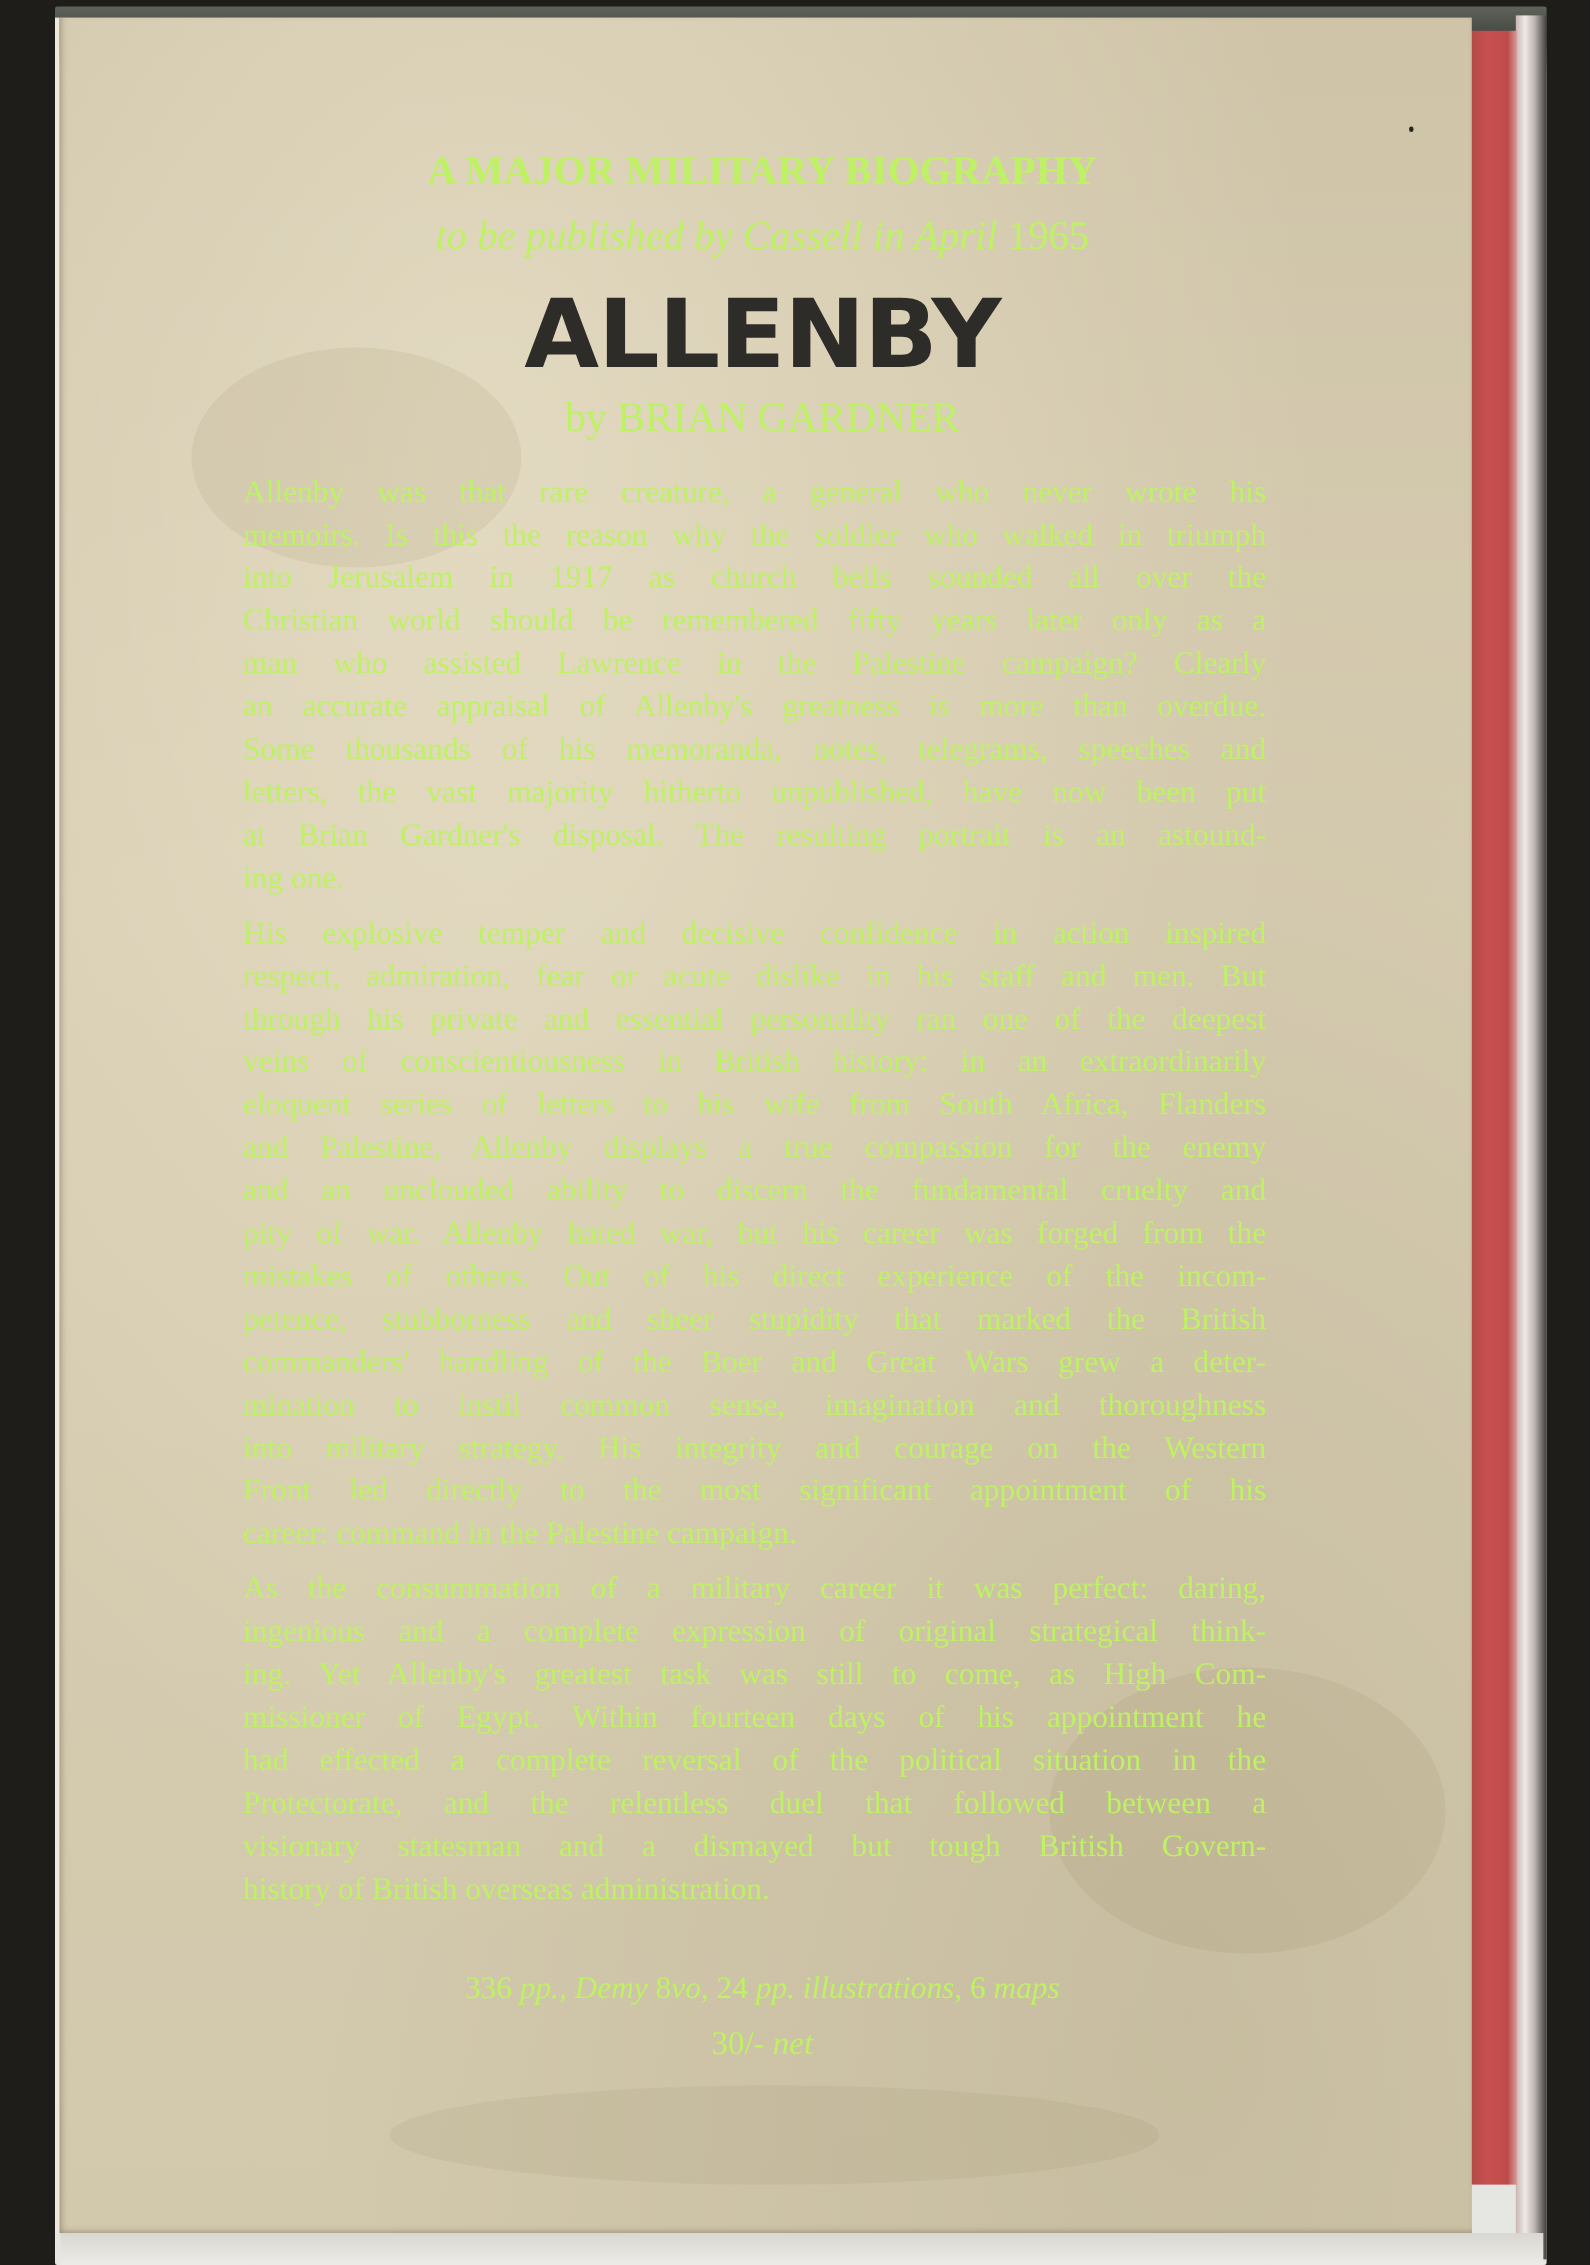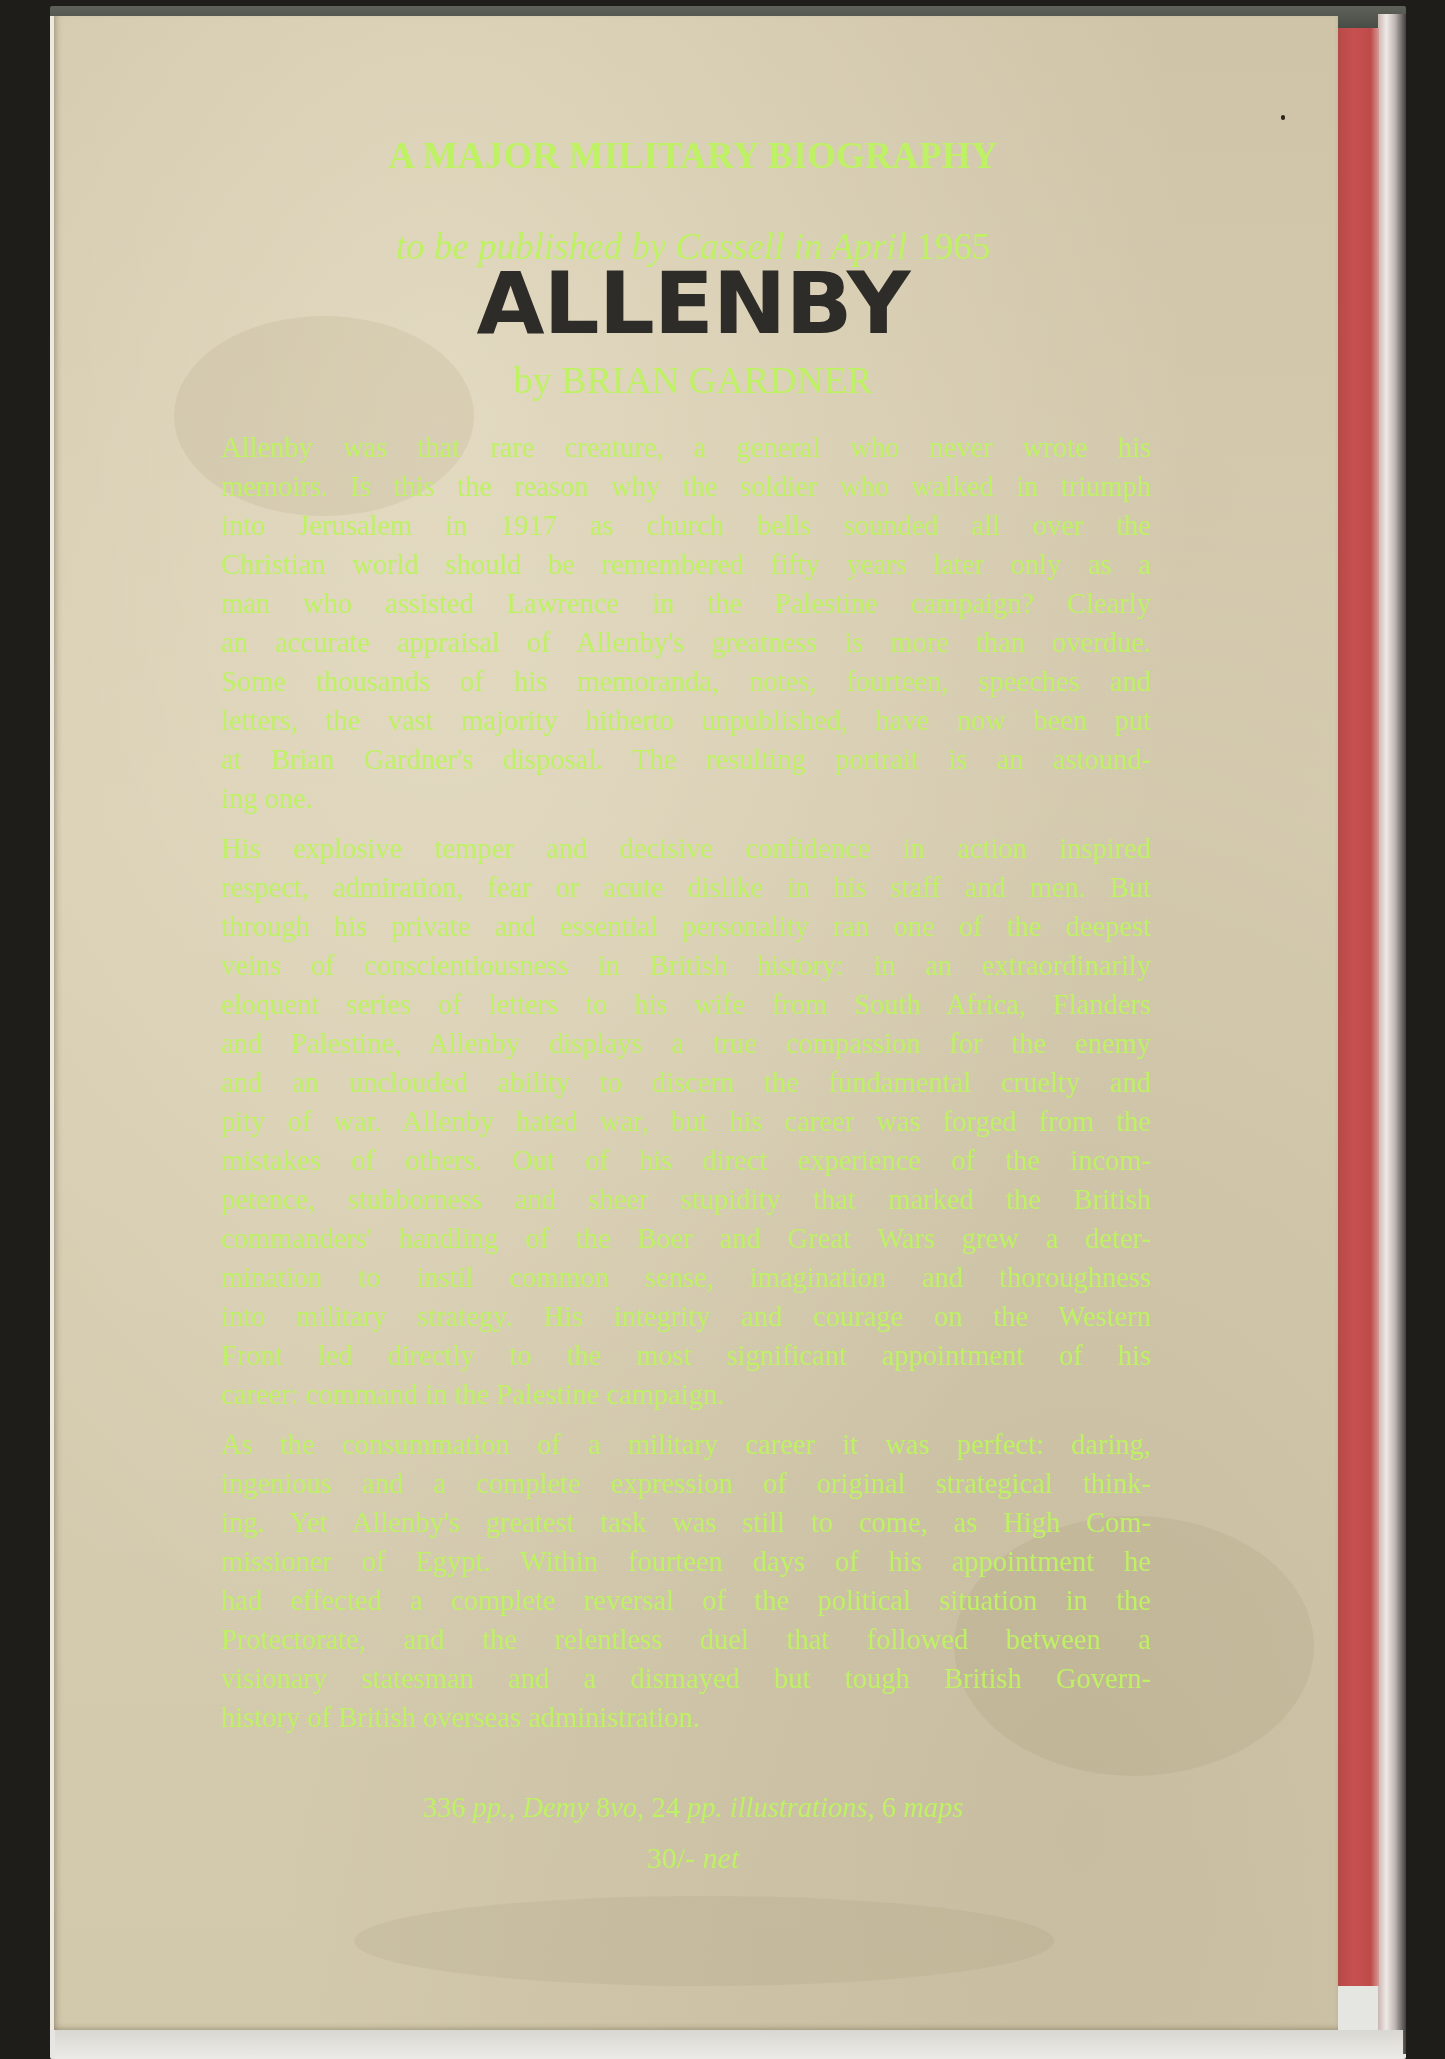--- a/index.html
+++ b/index.html
@@ -37,21 +37,21 @@
     background:#eee9df;
   }
   .text { color:#bef264; }
   .heading {
     position:absolute; left:0; top:134px; width:1445px; text-align:center;
     font-family:"Liberation Serif", serif; font-weight:bold; font-size:37px;
     letter-spacing:0.2px; line-height:44px;
   }
   .subtitle {
     position:absolute; left:0; top:192px; width:1445px; text-align:center;
-    font-family:"Liberation Serif", serif; font-style:italic; font-size:37px; line-height:46px;margin-top:32px;
+    font-family:"Liberation Serif", serif; font-style:italic; font-size:37px; line-height:46px;
   }
   .subtitle .upright { font-style:normal; }
   .title {
     position:absolute; left:0; top:258px; width:1386px; text-align:center;
     font-family:"DejaVu Sans", sans-serif; font-weight:bold; font-size:88px;
     line-height:92px; color:#2e2c28; letter-spacing:-1px;
     transform:scaleY(0.98);
   }
   .author {
     position:absolute; left:0; top:357px; width:1386px; text-align:center;
@@ -106,21 +106,21 @@
 <div class="author text">by BRIAN GARDNER</div>
 
 <div class="body text">
   <p>
       <span class="line">Allenby was that rare creature, a general who never wrote his</span>
       <span class="line">memoirs. Is this the reason why the soldier who walked in triumph</span>
       <span class="line">into Jerusalem in 1917 as church bells sounded all over the</span>
       <span class="line">Christian world should be remembered fifty years later only as a</span>
       <span class="line">man who assisted Lawrence in the Palestine campaign? Clearly</span>
       <span class="line">an accurate appraisal of Allenby's greatness is more than overdue.</span>
-      <span class="line">Some thousands of his memoranda, notes, fourteen, speeches and</span>
+      <span class="line">Some thousands of his memoranda, notes, telegrams, speeches and</span>
       <span class="line">letters, the vast majority hitherto unpublished, have now been put</span>
       <span class="line">at Brian Gardner's disposal. The resulting portrait is an astound-</span>
       <span class="line last">ing one.</span>
     </p>
   <p>
       <span class="line">His explosive temper and decisive confidence in action inspired</span>
       <span class="line">respect, admiration, fear or acute dislike in his staff and men. But</span>
       <span class="line">through his private and essential personality ran one of the deepest</span>
       <span class="line">veins of conscientiousness in British history: in an extraordinarily</span>
       <span class="line">eloquent series of letters to his wife from South Africa, Flanders</span>

